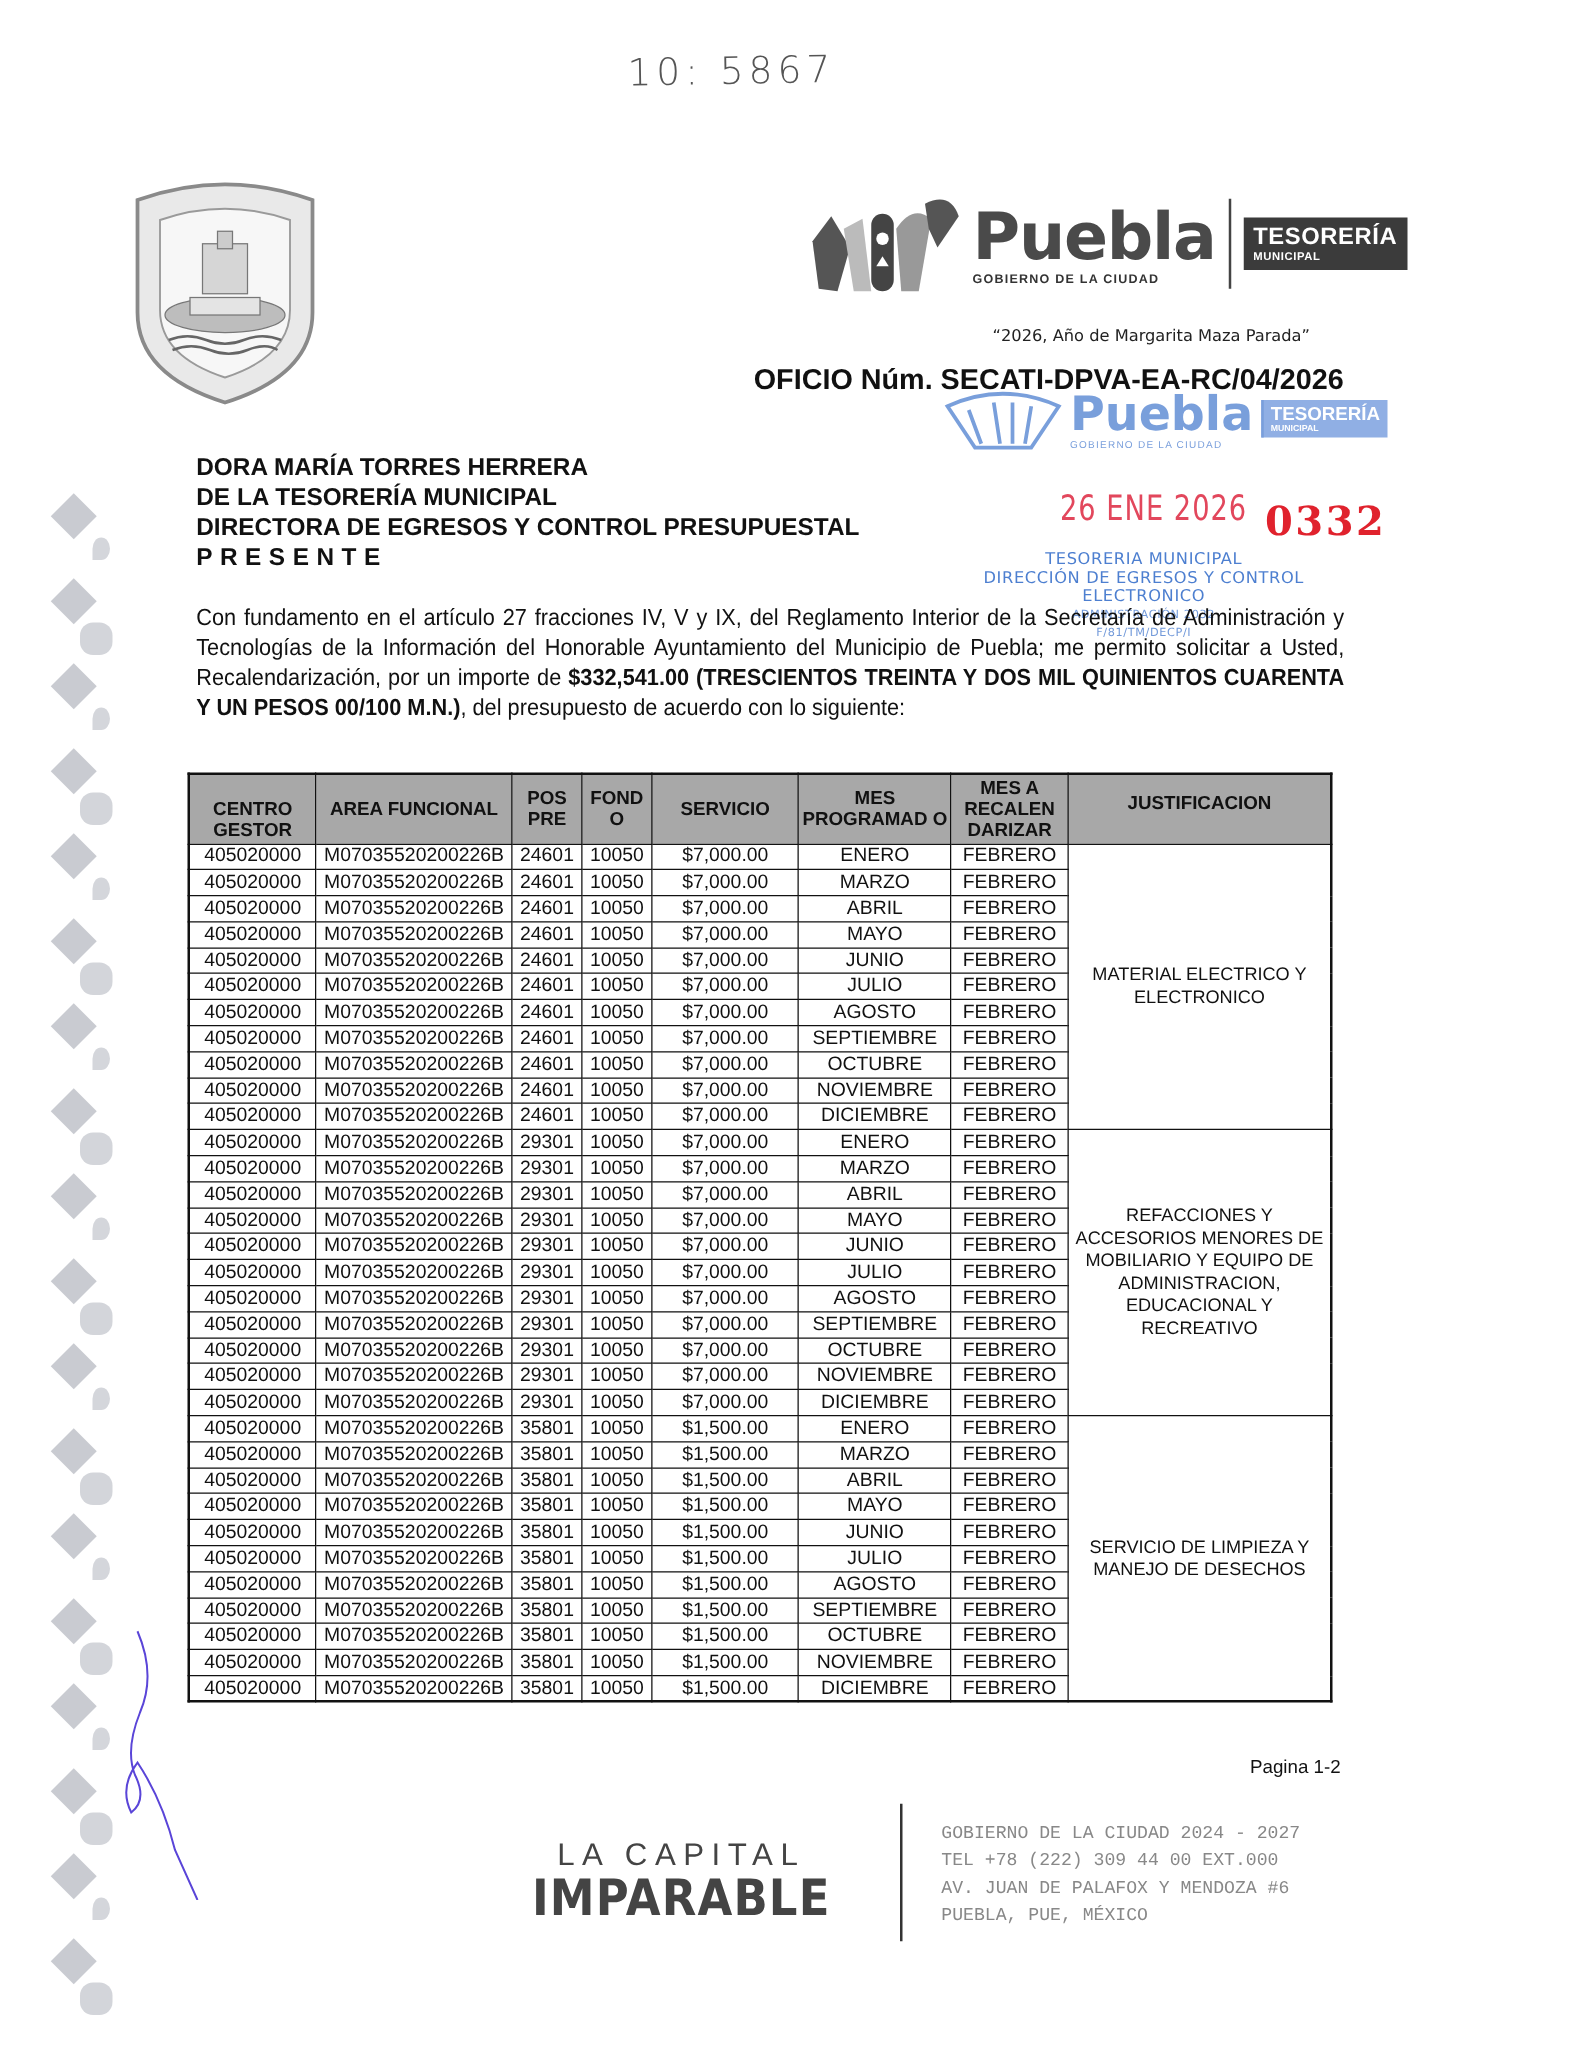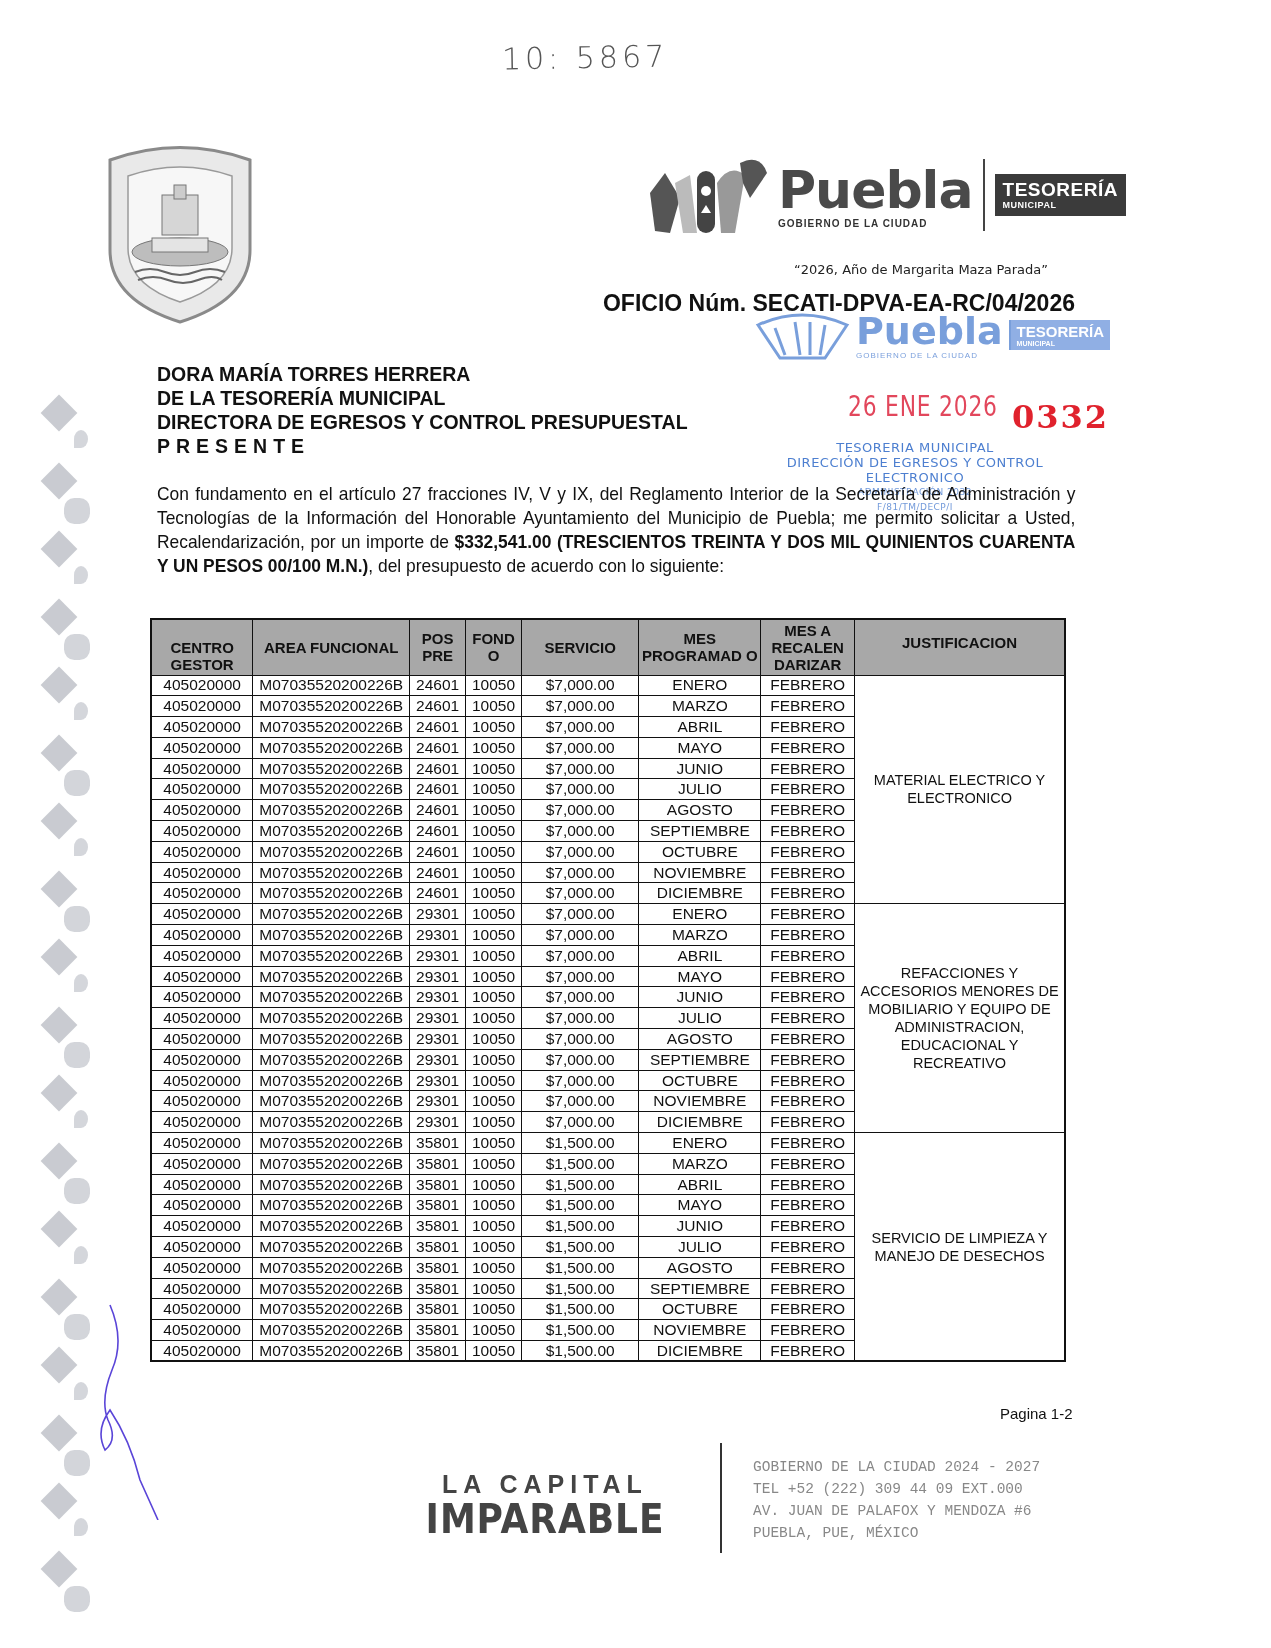--- a/index.html
+++ b/index.html
@@ -58,21 +58,21 @@
   .tbl th { background: #a8a8a8; font-weight: bold; font-size: 15px; line-height: 17px; height: 56px; vertical-align: middle; color: #111; }
   .tbl th.just { vertical-align: top; padding-top: 14px; margin-top: 24px; }
   .tbl td { height: 20.8px; line-height: 18px; color: #111; }
   .tbl td.j { font-size: 14.5px; line-height: 18px; vertical-align: middle; padding: 0 4px; }
   .tbl { border: 2px solid #111; }
 
   .page-num { position: absolute; left: 1000px; top: 1405px; font-size: 15px; color: #111; }
 
   
   .footer-brand { position: absolute; left: 395px; top: 1470px; width: 300px; text-align: center; color: #444; }
-  .footer-brand .l1 { font-size: 25px; font-weight: bold; letter-spacing: 6px; text-align: center; }
+  .footer-brand .l1 { font-size: 25px; font-weight: normal; letter-spacing: 6px; text-align: center; }
   .footer-brand .l2 { font-size: 40px; font-weight: bold; letter-spacing: 1px; line-height: 40px; font-family: "DejaVu Sans", sans-serif; transform: scaleX(0.9); }
   .footer-sep { position: absolute; left: 720px; top: 1443px; width: 2px; height: 110px; background: #333; }
   .footer-addr { position: absolute; left: 753px; top: 1456px; font-family: "Liberation Mono", monospace; font-size: 14.5px; line-height: 22px; color: #888; }
 
   .signature { position: absolute; left: 90px; top: 1300px; width: 90px; height: 220px; }
 </style>
 </head>
 <body>
 
 <div class="handwritten">10: 5867</div>
@@ -519,16 +519,16 @@
   <path d="M20,5 Q35,40 22,70 Q10,100 18,120 Q28,140 15,150 Q5,130 20,110 Q40,140 50,180 L68,220" stroke="#5a45d8" stroke-width="1.6" fill="none"></path>
 </svg>
 
 <div class="footer-brand">
   <div class="l1">LA CAPITAL</div>
   <div class="l2">IMPARABLE</div>
 </div>
 <div class="footer-sep"></div>
 <div class="footer-addr">
   <div>GOBIERNO DE LA CIUDAD 2024 - 2027</div>
-  <div>TEL +52 (222) 309 44 09 EXT.000</div>
+  <div>TEL +78 (222) 309 44 00 EXT.000</div>
   <div>AV. JUAN DE PALAFOX Y MENDOZA #6</div>
   <div>PUEBLA, PUE, MÉXICO</div>
 </div>
 
 </body></html>

